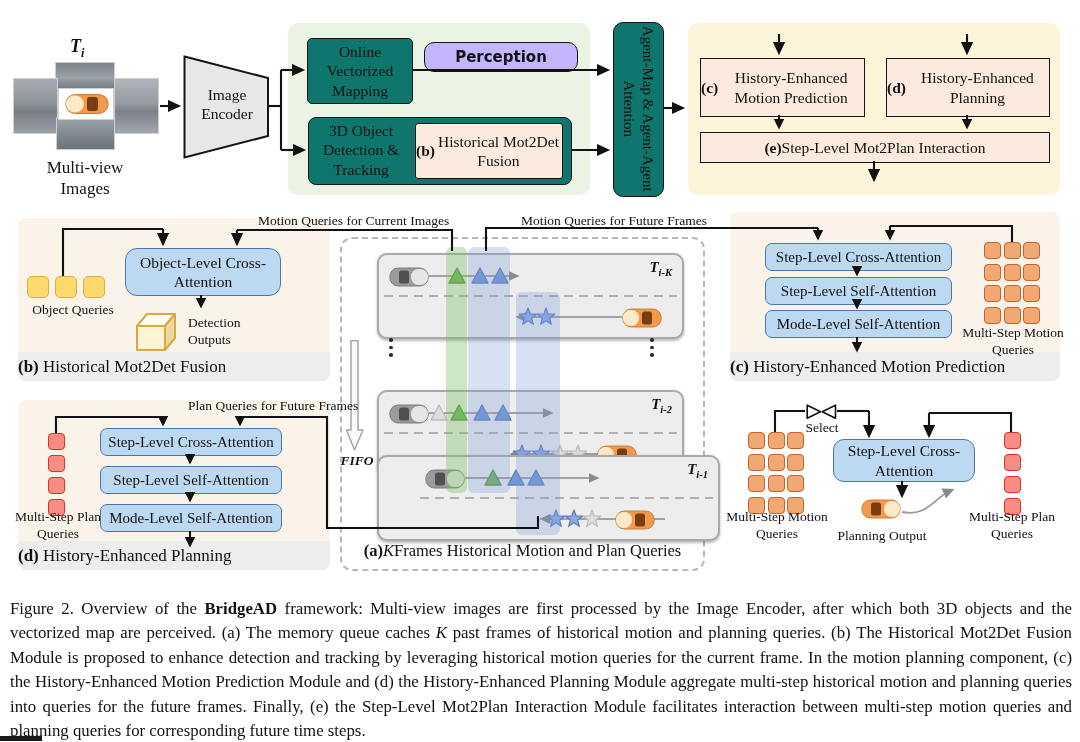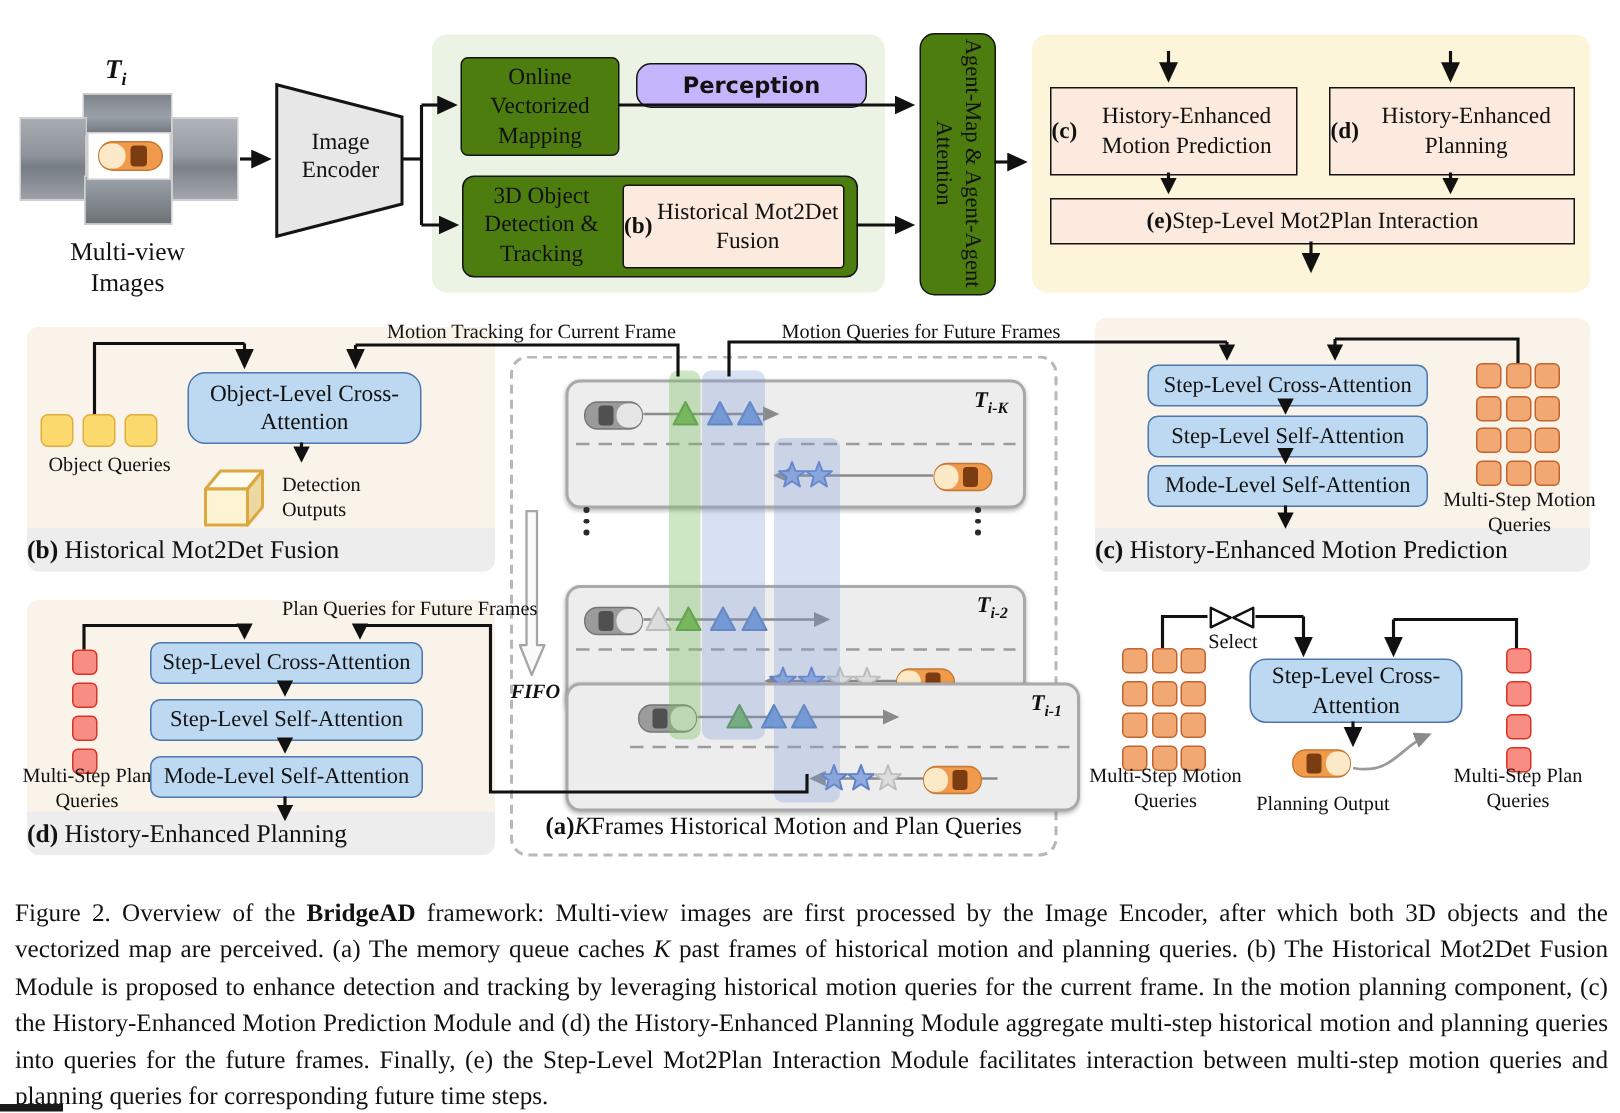--- a/index.html
+++ b/index.html
@@ -2,21 +2,21 @@
 <html><head>
 <meta charset="utf-8">
 <style>
   html,body{margin:0;padding:0;background:#fff;}
   .canvas{position:relative;width:1080px;height:742px;background:#fff;
           font-family:"Liberation Serif",serif;color:#111;overflow:hidden;}
   .abs{position:absolute;}
   .ctr{display:flex;align-items:center;justify-content:center;text-align:center;}
   .serif15{font-size:15px;line-height:1.2;}
   .serif16{font-size:15.5px;line-height:1.25;}
-  .graybox{background:#4d7c0f;border:1.5px solid #141414;}
+  .graybox{background:#0f766e;border:1.5px solid #141414;}
   .pink{background:#fbeadd;border:1.4px solid #141414;}
   .bluebox{background:#bdd9f1;border:1.5px solid #4d77ac;}
   .panel{background:#faf3e9;border-radius:8px;}
   .strip{position:absolute;left:0;right:0;bottom:0;height:29px;background:#ededed;
          border-radius:0 0 8px 8px;display:flex;align-items:center;justify-content:flex-start;}
   .capt{font-size:17px;white-space:nowrap;}
   .pill{background:#c4b5fd;border:1.7px solid #141414;border-radius:10px;
         font-family:"DejaVu Sans",sans-serif;font-weight:bold;font-size:15px;margin-top:36px;}
   .frame{background:#ededed;border:2px solid #a9a9a9;border-radius:10px;
          box-shadow:0 1.5px 3px rgba(0,0,0,0.28);}
@@ -293,21 +293,21 @@
   <div class="band band-green" style="left:446px;top:247px;width:21px;height:246px;"></div>
   <div class="band band-blue" style="left:468px;top:247px;width:42px;height:246px;"></div>
   <div class="band band-blue" style="left:516px;top:292px;width:44px;height:243px;"></div>
 
   <div class="abs ctr" style="left:350px;top:541px;width:345px;font-size:16.5px;white-space:nowrap;">
       <span style="font-weight: bold;">(a) </span>
       <span style="font-style: italic;">K</span>
       <span> Frames Historical Motion and Plan Queries</span>
     </div>
 
-  <div class="abs edge-label" style="left:258px;top:213px;">Motion Tracking for Current Frame</div>
+  <div class="abs edge-label" style="left:258px;top:213px;">Motion Queries for Current Images</div>
   <div class="abs edge-label" style="left:521px;top:213px;">Motion Queries for Future Frames</div>
   <div class="abs edge-label" style="left:188px;top:398px;">Plan Queries for Future Frames</div>
 
   <svg class="abs" style="left:0;top:0;pointer-events:none;" width="1080" height="742">
 
     <line x1="160" y1="106" x2="178" y2="106" stroke="#111" stroke-width="2.1" marker-end="url(#mb)"></line>
 
     <polyline points="268,106 281,106" fill="none" stroke="#111" stroke-width="2.1"></polyline>
     <line x1="281" y1="70" x2="281" y2="150" stroke="#111" stroke-width="2.1"></line>
     <line x1="281" y1="70" x2="302" y2="70" stroke="#111" stroke-width="2.1" marker-end="url(#mb)"></line>

